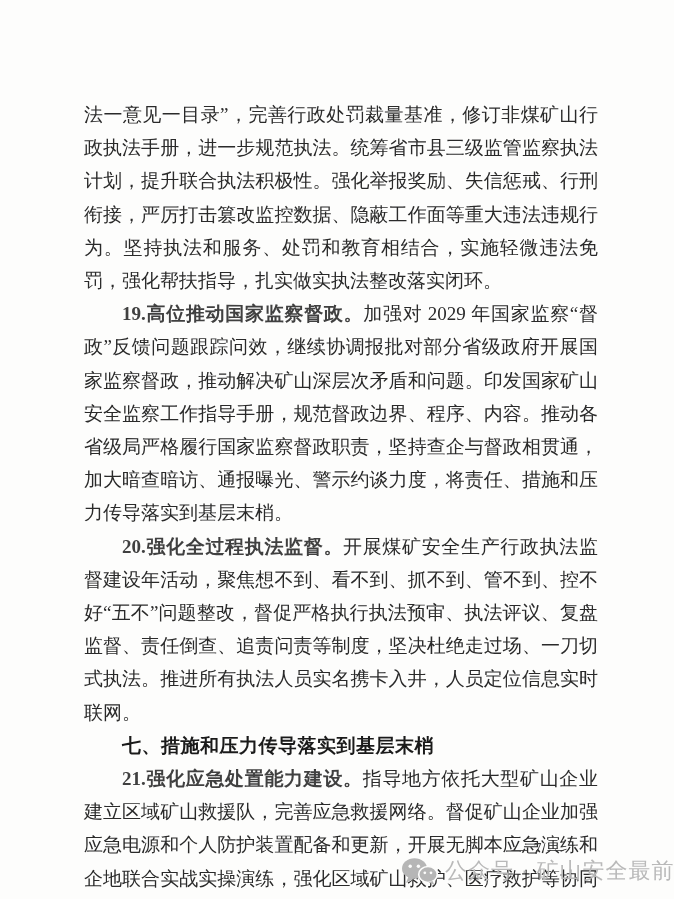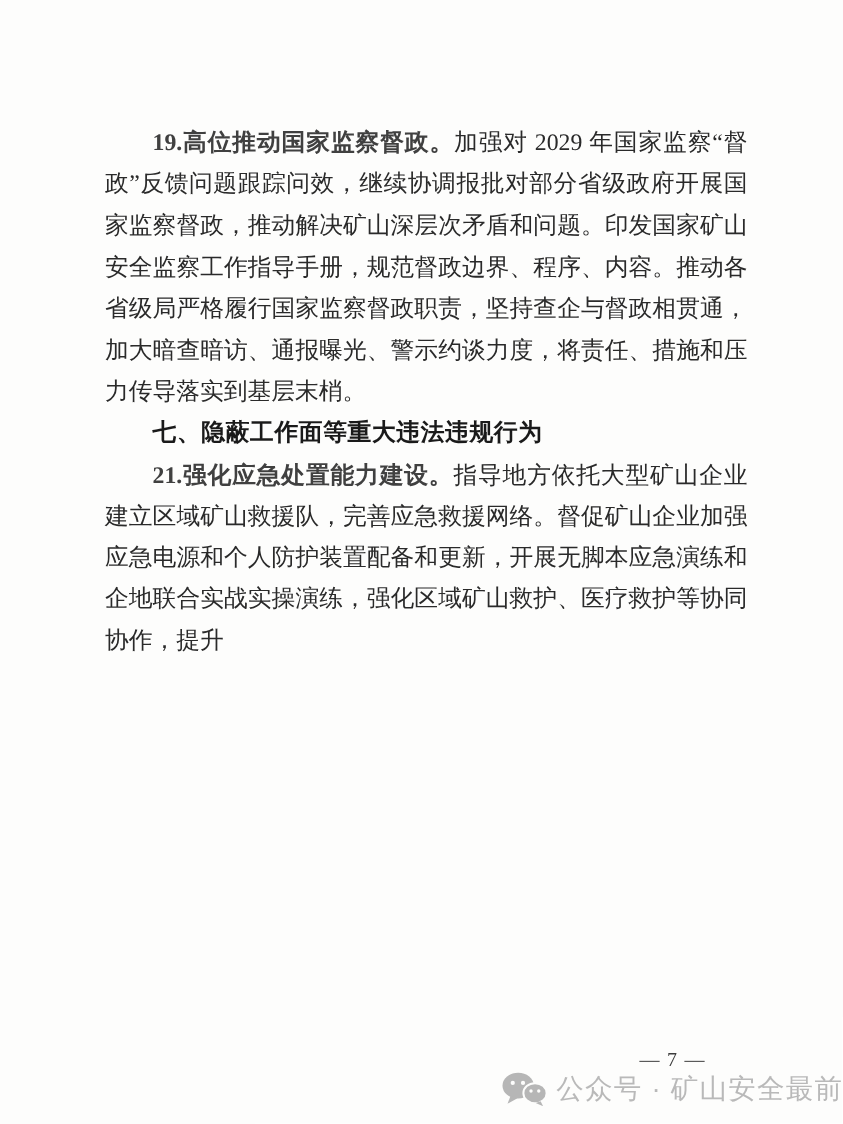--- a/index.html
+++ b/index.html
@@ -78,25 +78,27 @@
     flex: 0 0 auto;
   }
 </style>
 </head>
 <body>
 
 <div class="page">
 
   <div class="text-block">
 
+    <p class="para cont">法一意见一目录”，完善行政处罚裁量基准，修订非煤矿山行政执法手册，进一步规范执法。统筹省市县三级监管监察执法计划，提升联合执法积极性。强化举报奖励、失信惩戒、行刑衔接，严厉打击篡改监控数据、隐蔽工作面等重大违法违规行为。坚持执法和服务、处罚和教育相结合，实施轻微违法免罚，强化帮扶指导，扎实做实执法整改落实闭环。</p>
 
     <p class="para"><span class="lead">19.高位推动国家监察督政。</span><span>加强对 2029 年国家监察“督政”反馈问题跟踪问效，继续协调报批对部分省级政府开展国家监察督政，推动解决矿山深层次矛盾和问题。印发国家矿山安全监察工作指导手册，规范督政边界、程序、内容。推动各省级局严格履行国家监察督政职责，坚持查企与督政相贯通，加大暗查暗访、通报曝光、警示约谈力度，将责任、措施和压力传导落实到基层末梢。</span></p>
 
+    <p class="para"><span class="lead">20.强化全过程执法监督。</span><span>开展煤矿安全生产行政执法监督建设年活动，聚焦想不到、看不到、抓不到、管不到、控不好“五不”问题整改，督促严格执行执法预审、执法评议、复盘监督、责任倒查、追责问责等制度，坚决杜绝走过场、一刀切式执法。推进所有执法人员实名携卡入井，人员定位信息实时联网。</span></p>
 
-    <p class="heading">七、隐蔽工作面等重大违法违规行为</p>
+    <p class="heading">七、措施和压力传导落实到基层末梢</p>
 
     <p class="para"><span class="lead">21.强化应急处置能力建设。</span><span>指导地方依托大型矿山企业建立区域矿山救援队，完善应急救援网络。督促矿山企业加强应急电源和个人防护装置配备和更新，开展无脚本应急演练和企地联合实战实操演练，强化区域矿山救护、医疗救护等协同协作，提升</span></p>
 
   </div>
 
   <div class="page-number">— 7 —</div>
 
   <div class="watermark">
     <svg width="37" height="28" viewBox="0 0 37 28" aria-hidden="true">
       <ellipse cx="13.5" cy="11.5" rx="12.5" ry="10.3" fill="#b6b6b6"></ellipse>

